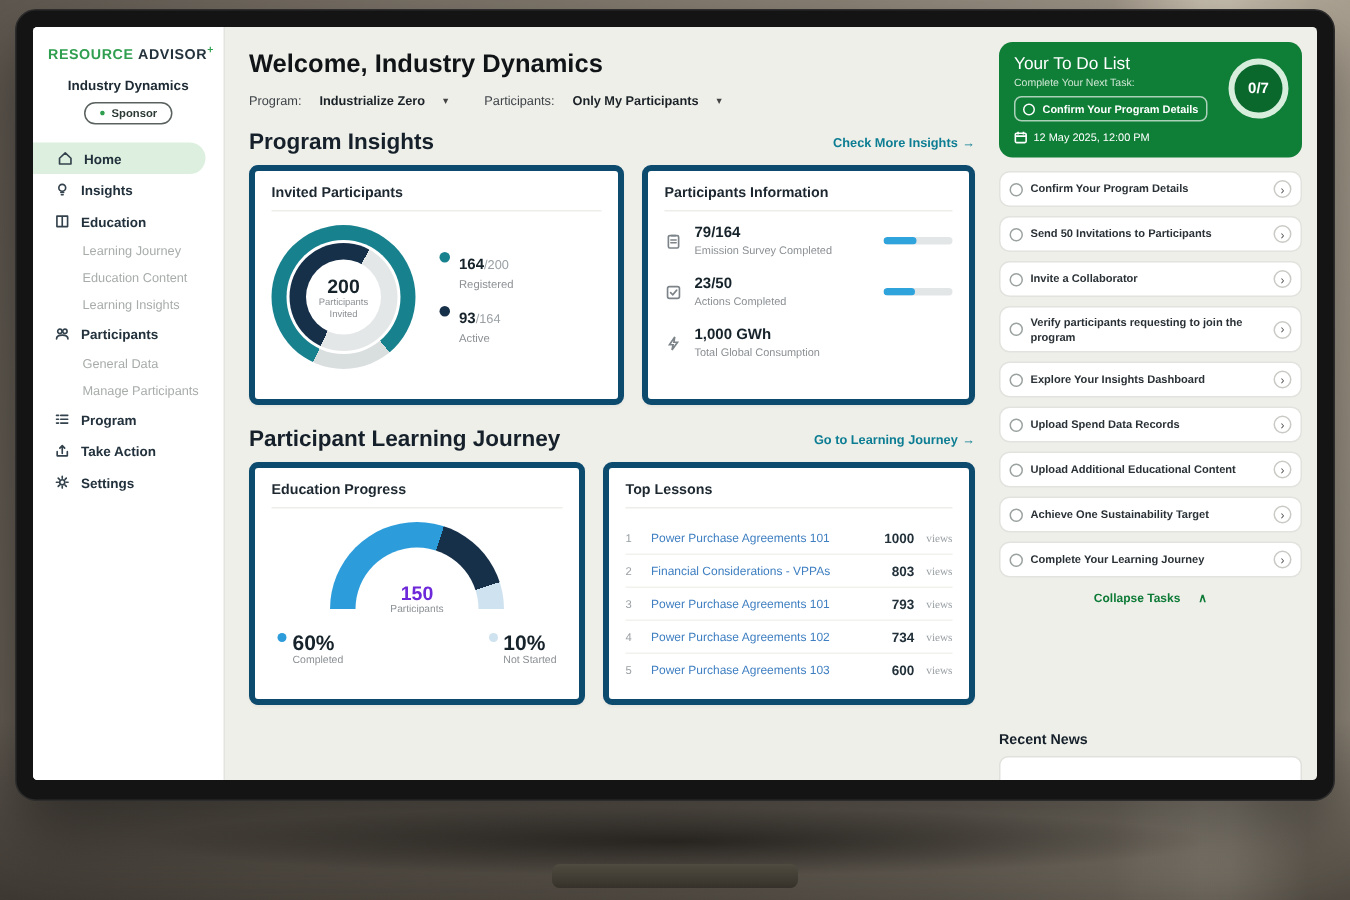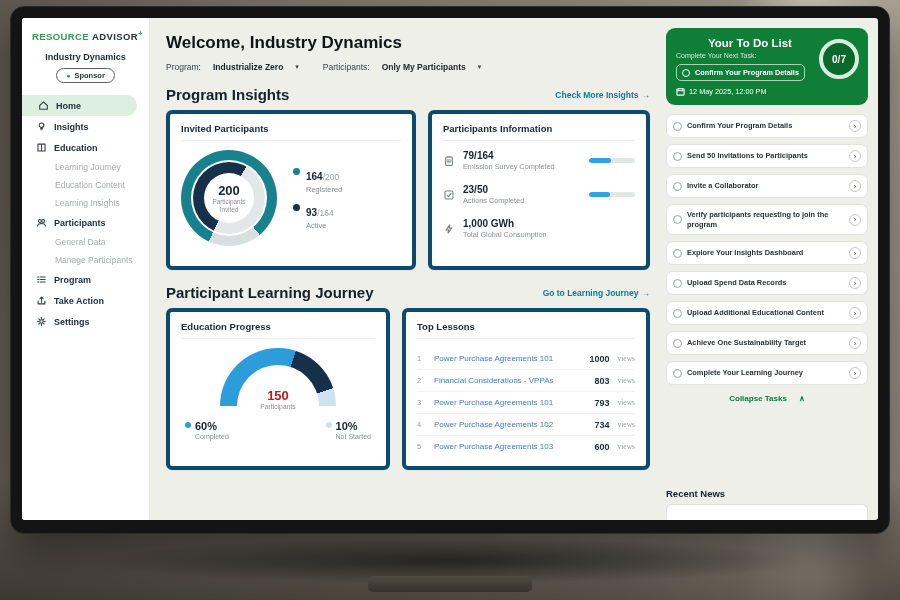--- a/index.html
+++ b/index.html
@@ -82,39 +82,39 @@
   .stat-fill { height:100%; border-radius:3px; background:#2ea3dc; }
   .w48 { width:48%; } .w46 { width:46%; }
 
   .card-edu { width:224px; height:162px; flex:none; }
   .card-lessons { flex:1; height:162px; }
   .gauge-wrap { position:relative; width:116px; height:60px; margin:4px auto 0; }
   .gauge-wrap::before { content:''; position:absolute; left:0; top:0; width:116px; height:116px; border-radius:50%;
     background: conic-gradient(from 270deg, #2d9cdb 0 30%, #16304a 30% 45%, #cfe2ef 45% 50%, transparent 50% 100%); }
   .gauge-wrap::after { content:''; position:absolute; left:17px; top:17px; width:82px; height:82px; border-radius:50%; background:#fff; }
   .gauge-hole { position:absolute; left:0; right:0; bottom:-2px; z-index:1; text-align:center; }
-  .gauge-hole .v { font-size:13px; font-weight:bold; color:#b91c1c; }
+  .gauge-hole .v { font-size:13px; font-weight:bold; color:#6d28d9; }
   .gauge-hole .l { font-size:6.8px; color:#8b9094; }
   .gauge-wrap { overflow:visible; }
   .edu-legend { display:flex; justify-content:space-between; padding:0 4px; margin-top:12px; }
   .edu-legend .item { display:flex; gap:4px; }
-  .edu-legend .v { font-size:11px; font-weight:bold; color:#17232b; }
+  .edu-legend .v { font-size:14px; font-weight:bold; color:#17232b; }
   .edu-legend .l { font-size:7px; color:#8b9094; margin-top:1px; }
 
   .lesson { display:flex; align-items:center; gap:8px; padding:5.5px 0; border-bottom:1px solid #f1f1ee; }
   .lesson:last-child { border-bottom:none; }
   .lesson .rank { width:9px; font-size:7.5px; color:#9aa0a4; }
   .lesson .ttl { flex:1; font-size:8px; color:#3f7fc1; cursor:pointer; }
   .lesson .views { font-size:9px; font-weight:bold; color:#22303a; }
   .lesson .sfx { font-size:7.5px; color:#9aa0a4;font-family:Liberation Serif, serif; }
 
   
   .todo { width:216px; flex:none; display:flex; flex-direction:column; padding:10px 10px 0 4px; }
   .todo-head { position:relative; background:#0f7e37; border-radius:9px; padding:9px 10px; color:#fff; flex:none; }
-  .todo-title { font-size:11.5px; font-weight:bold;margin-left:32px; }
+  .todo-title { font-size:11.5px; font-weight:normal; }
   .todo-sub { font-size:7px; color:#cfe7d4; margin:3px 0 5px; }
   .todo-pill { display:flex; align-items:center; gap:5px; width:fit-content; max-width:138px;
     border:1px solid rgba(255,255,255,.65); border-radius:5px; padding:3px 5px; font-size:7.3px; font-weight:bold; }
   .wcheck { width:8px; height:8px; border:1.2px solid #fff; border-radius:50%; flex:none; }
   .todo-date { display:flex; align-items:center; gap:4px; margin-top:6px; font-size:7.3px; }
   .cal { width:9px; height:9px; stroke:#fff; fill:none; stroke-width:1.2; flex:none; }
   .todo-ring { position:absolute; top:11px; right:9px; width:40px; height:40px; border-radius:50%;
     border:4px solid #d7eedd; background:#0a682d; display:flex; align-items:center; justify-content:center;
     font-size:10px; font-weight:bold; color:#fff; }
   .tasks { margin-top:3px; }

